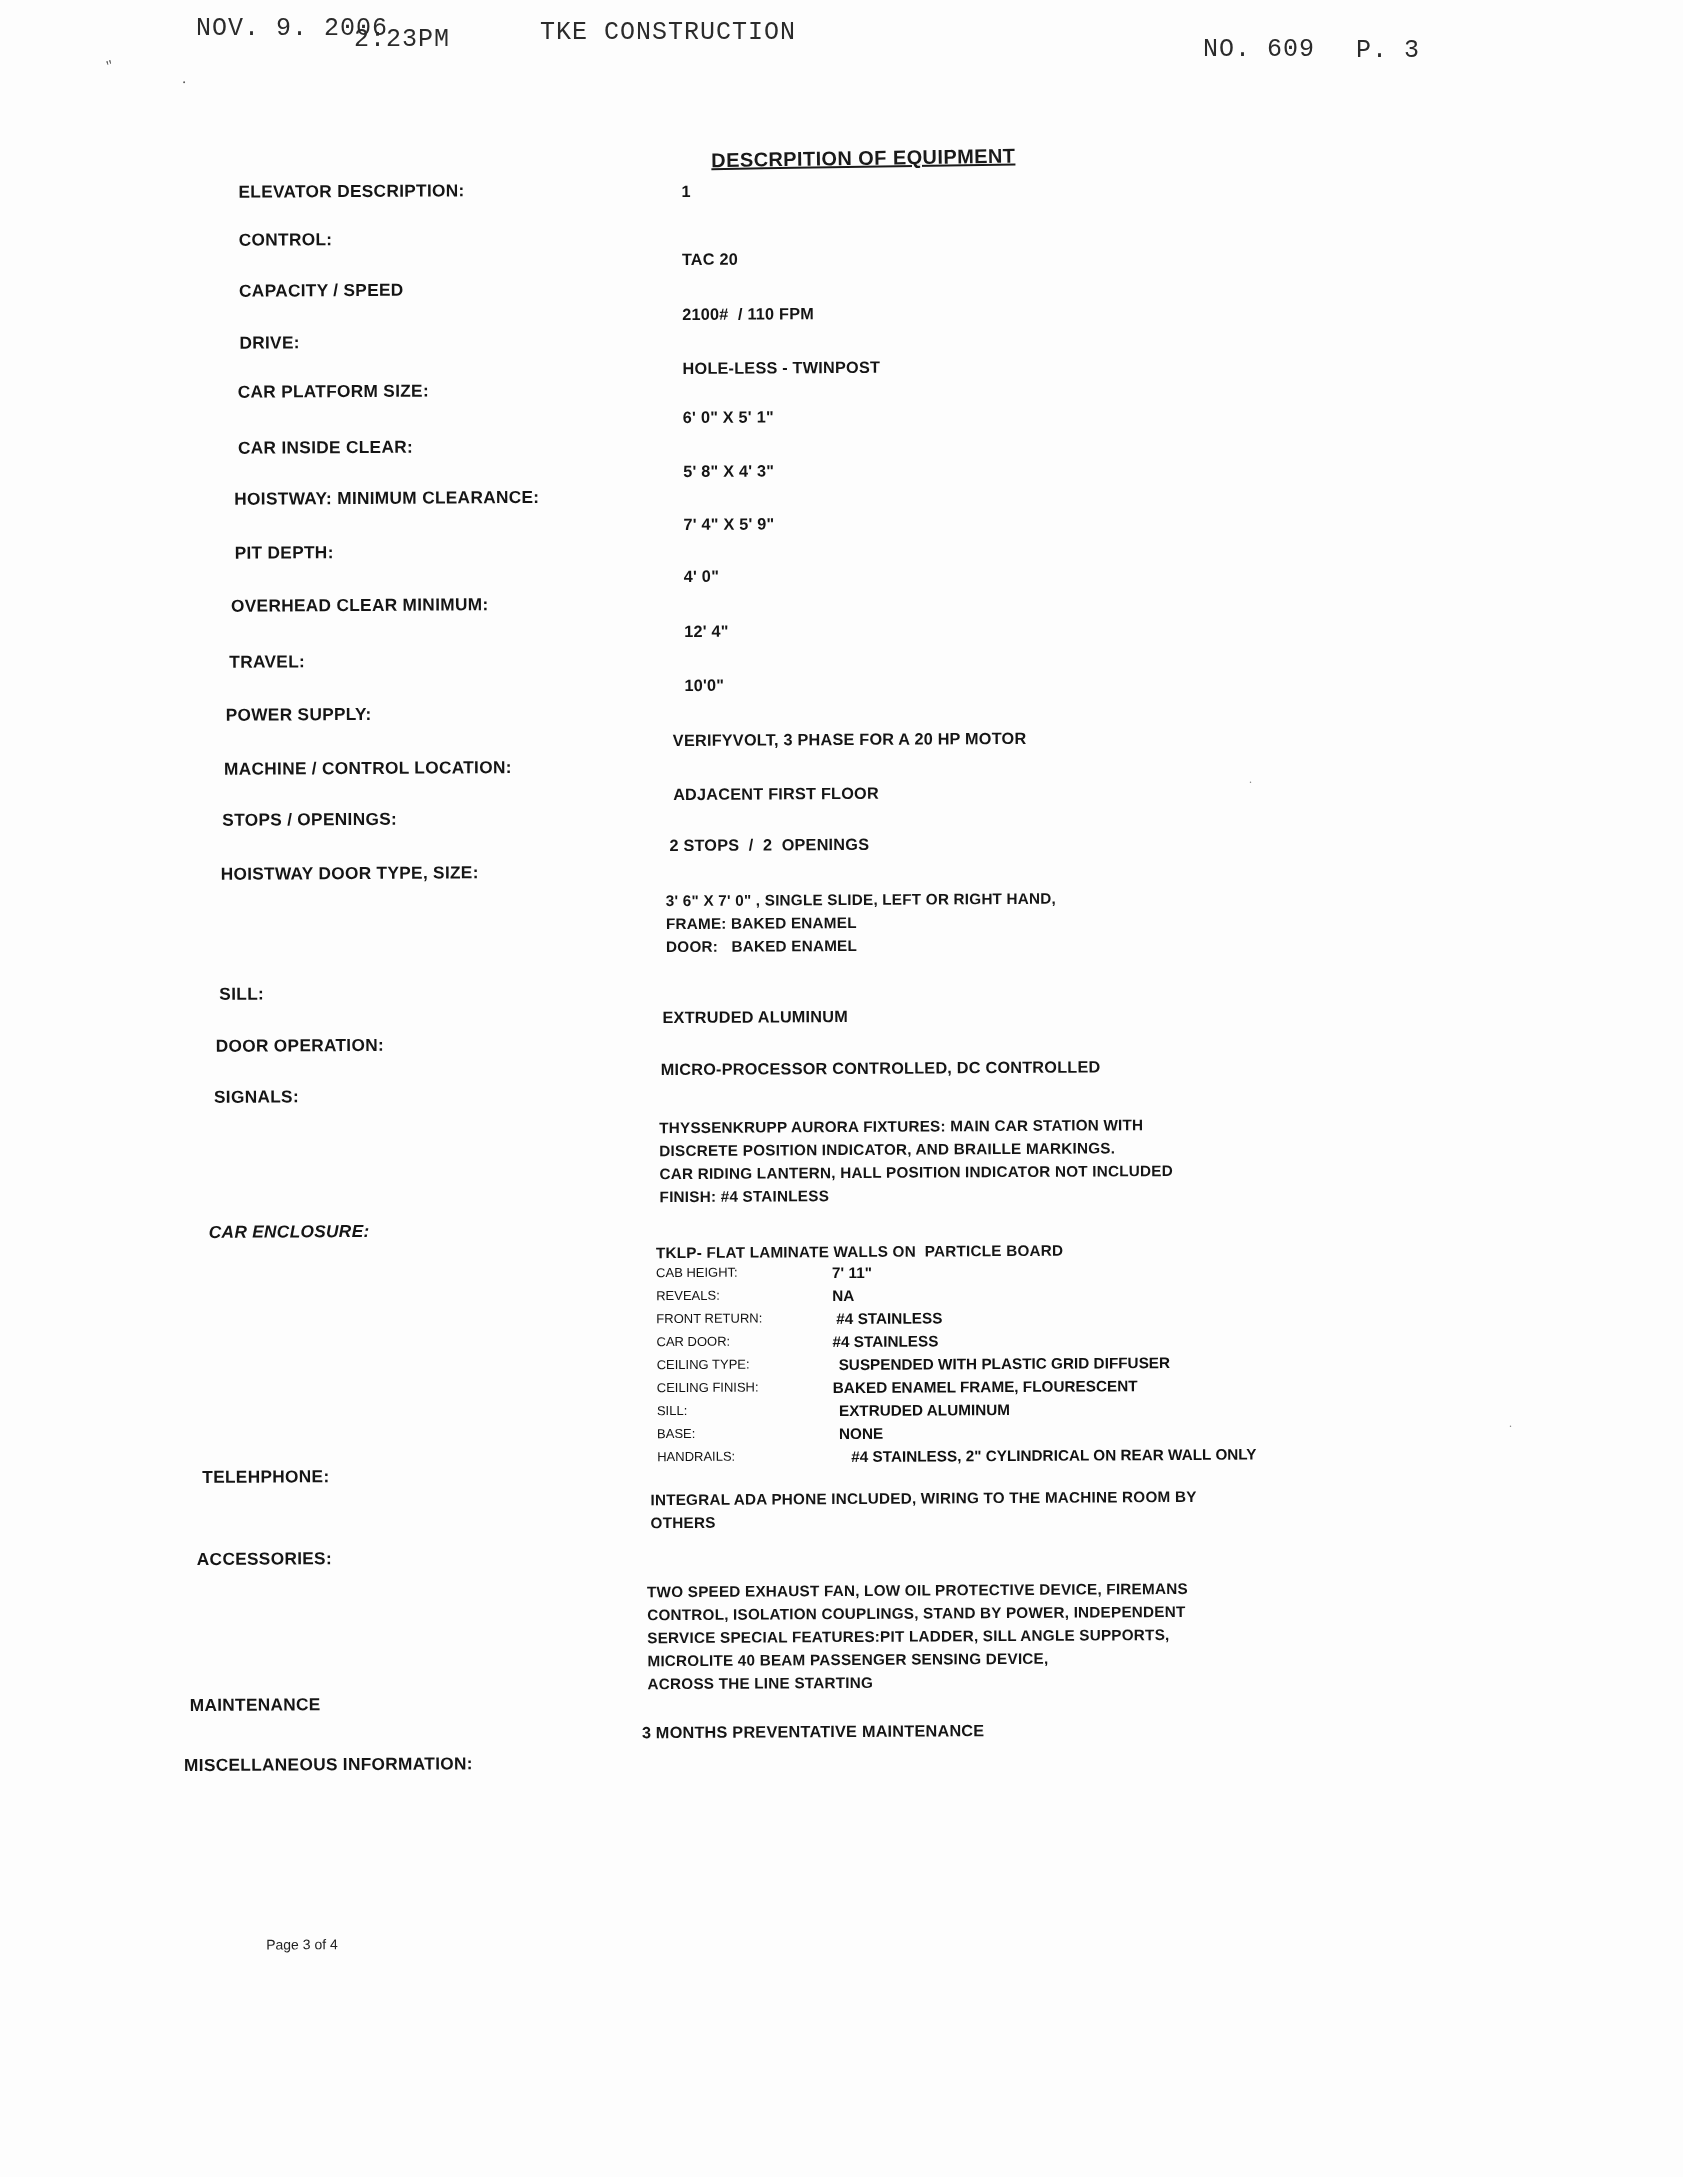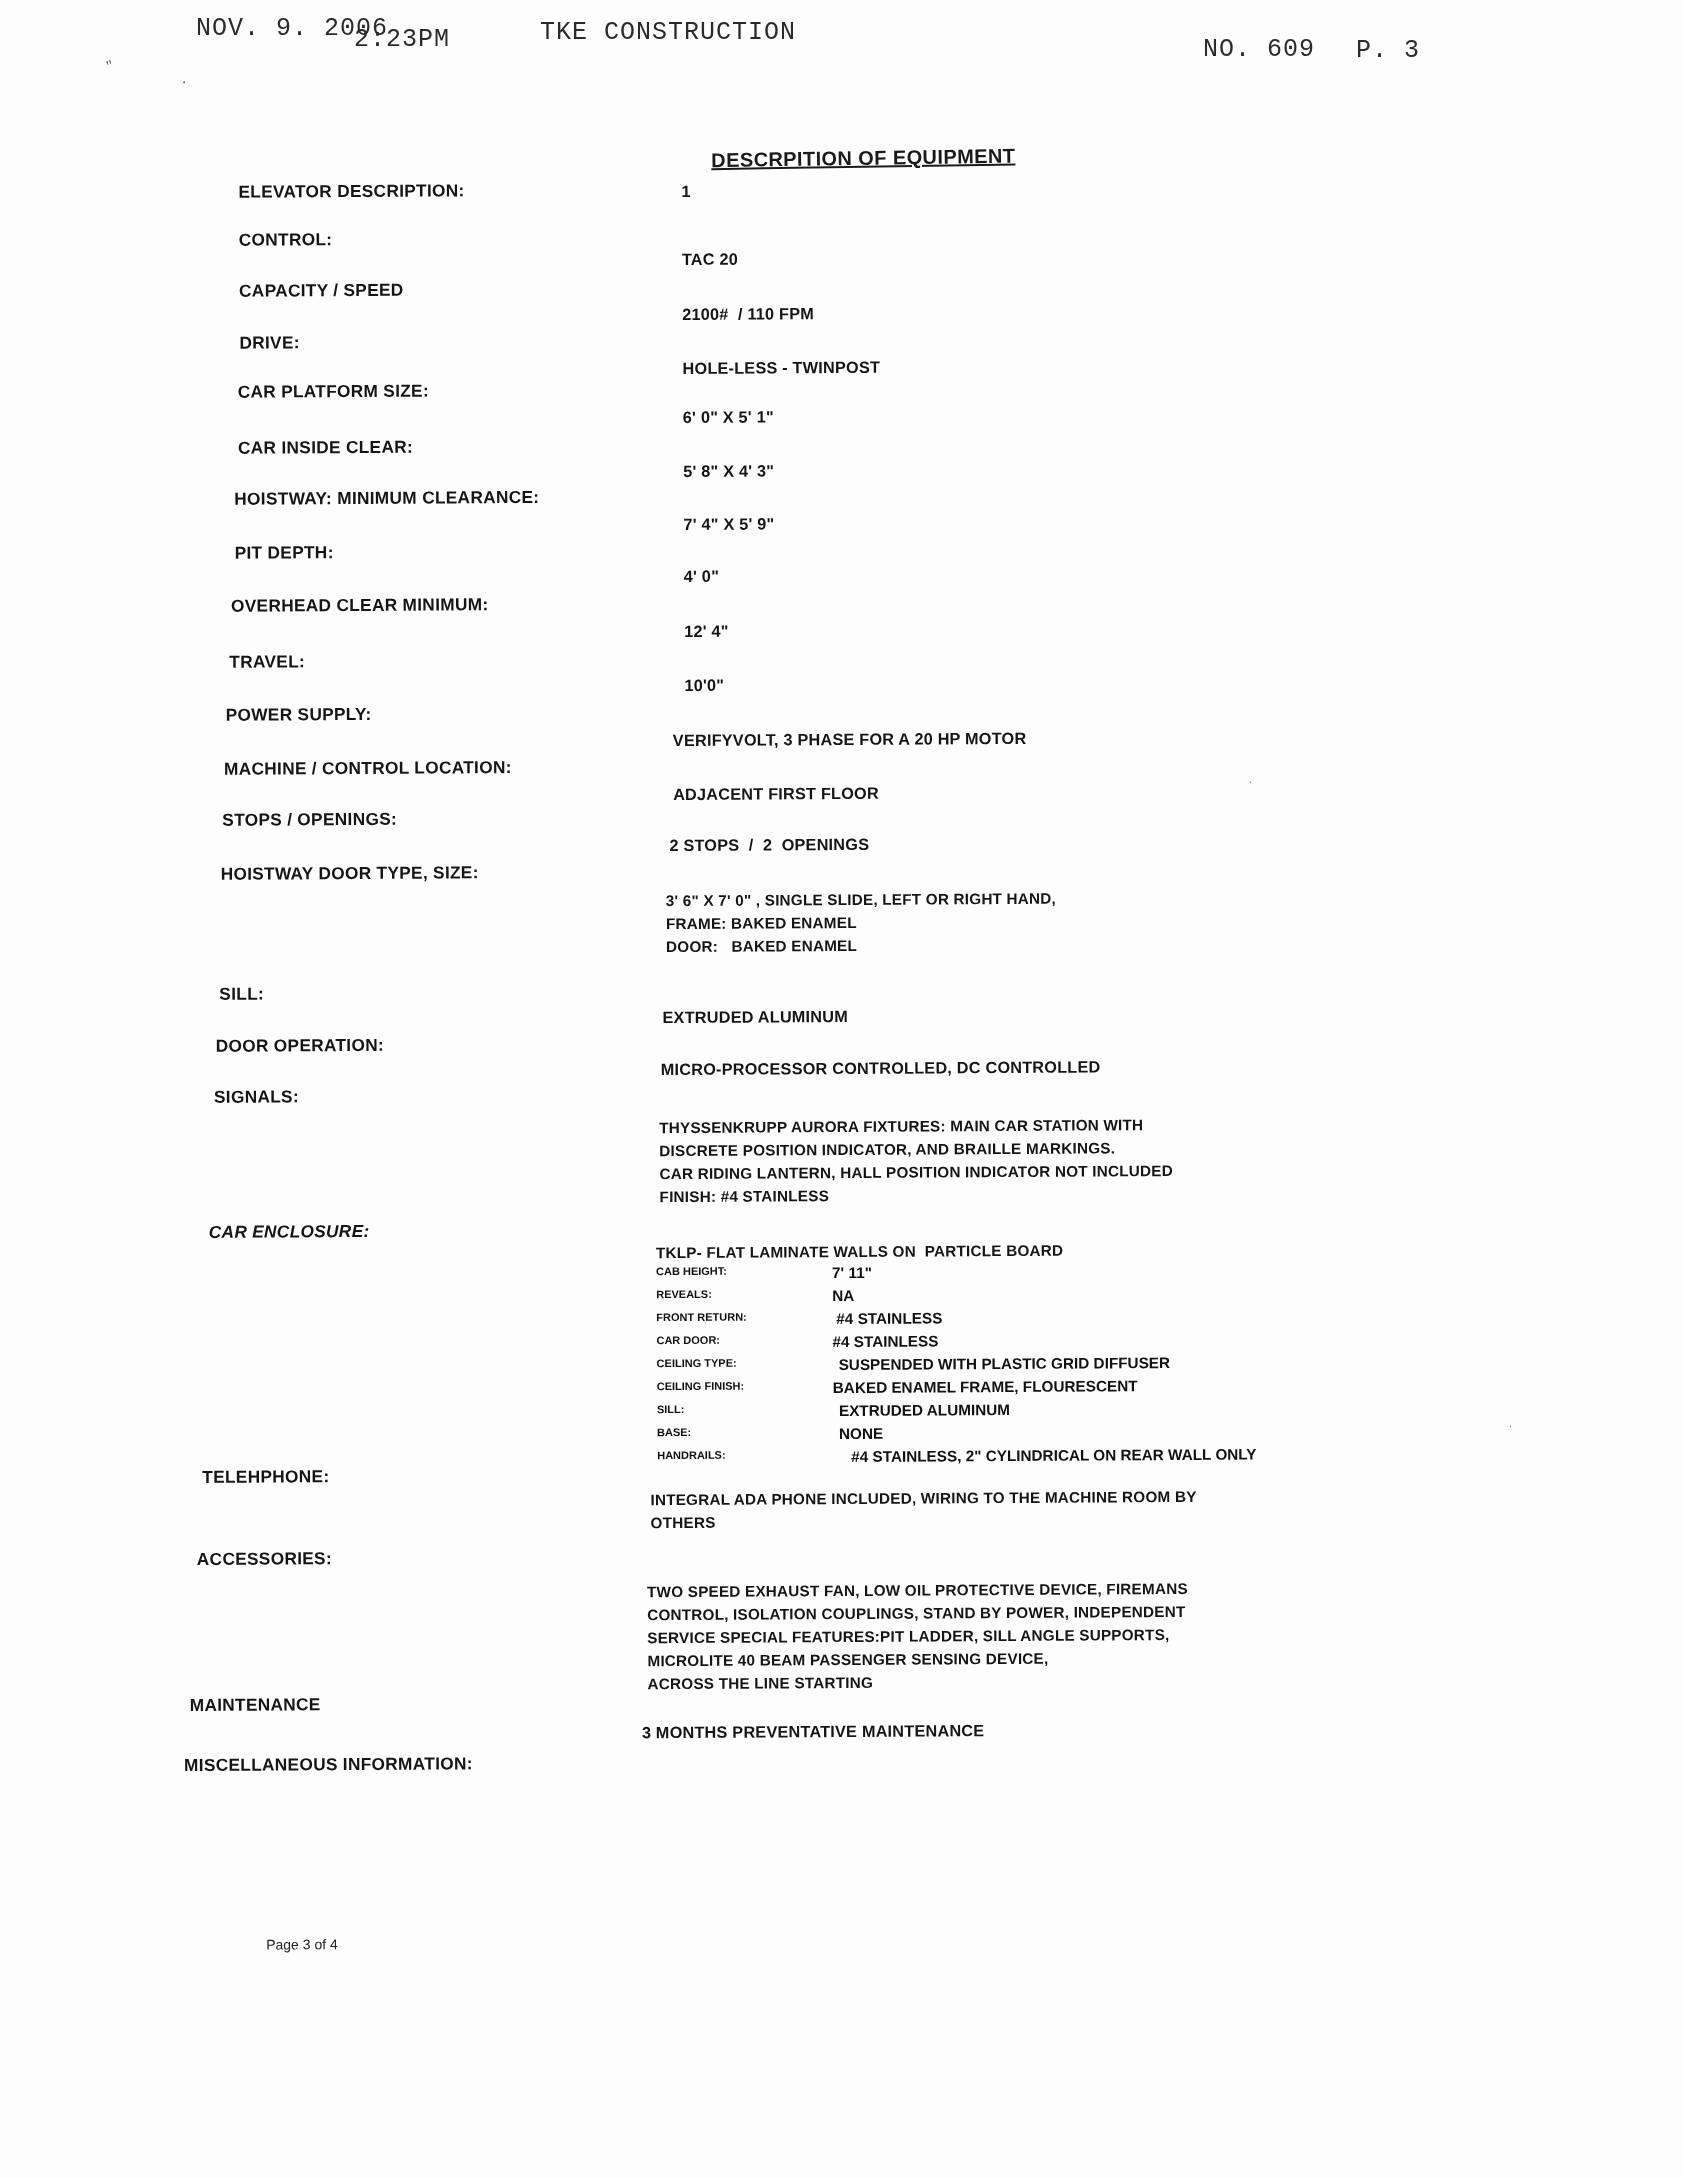--- a/index.html
+++ b/index.html
@@ -98,21 +98,21 @@
     color: #151515;
     white-space: pre;
     line-height: 24px;
   }
   .val.small { font-size: 15.3px; line-height: 23px; }
 
   
   .subrow { position: relative; height: 23px; }
   .sub-l {
     position: absolute; left: 0; top: 0;
-    font-size: 11px; font-weight: bold; white-space: pre;
+    font-size: 13px; font-weight: normal; white-space: pre;
   }
   .sub-v {
     position: absolute; top: 0;
     font-size: 15.3px; font-weight: bold; white-space: pre;
   }
 
   #footer-page {
     position: absolute;
     left: 255px;
     top: 1814px;

